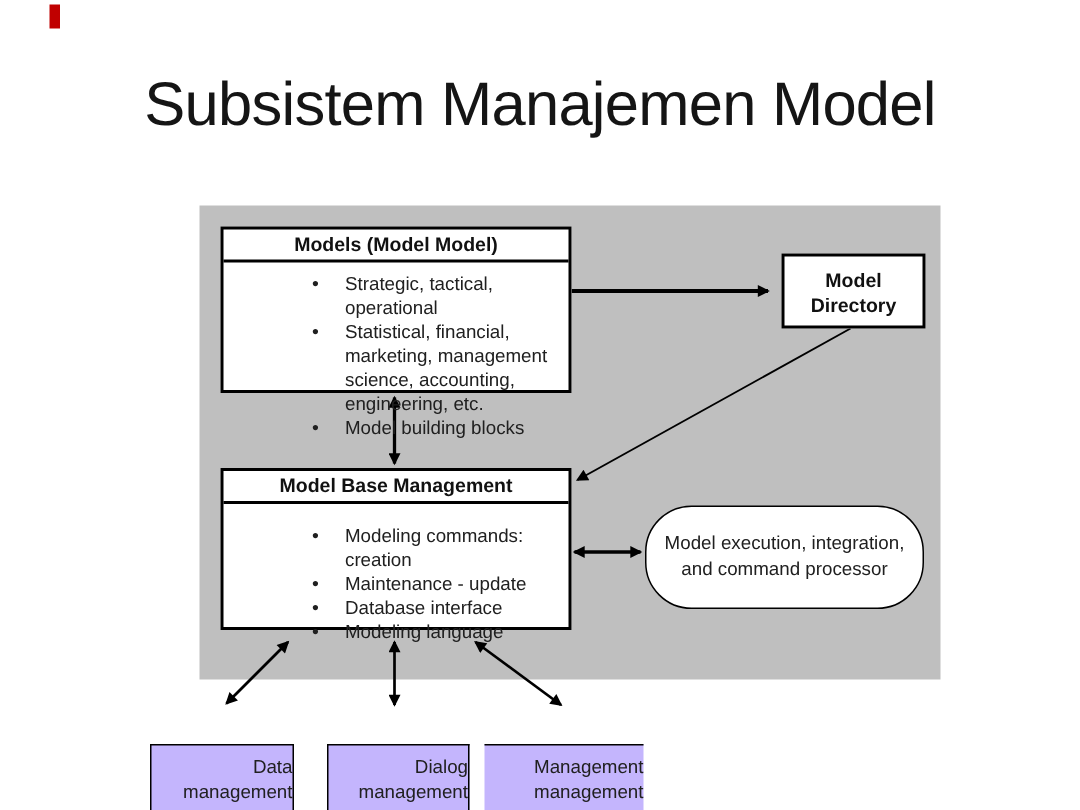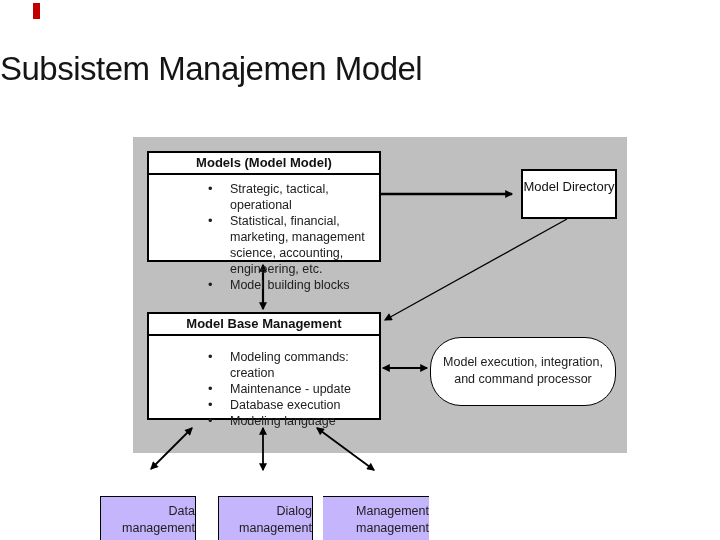--- a/index.html
+++ b/index.html
@@ -15,21 +15,22 @@
 
   .accent-bar {
     position: absolute; left: 33px; top: 3px;
     width: 7px; height: 16px;
     background: #c00000;
   }
 
   .slide-title {
     position: absolute; left: 0; right: 0; top: 46px;
     margin: 0;
-    font-size: 33px;
+    text-align: center;
+    font-size: 41px;
     font-weight: normal;
     line-height: 46px;
     color: #151515;
     letter-spacing: -0.5px;
     white-space: nowrap;
   }
 
   .gray-panel {
     position: absolute;
     left: 133px; top: 137px;
@@ -67,21 +68,21 @@
     left: 15px; top: 0;
     font-size: 13px;
   }
 
   .models-box { left: 147px; top: 151px; width: 234px; height: 111px; }
   .mbm-box    { left: 147px; top: 312px; width: 234px; height: 108px; }
   .mbm-box .bullets { padding-top: 13px; }
 
   .directory-box {
     left: 521px; top: 169px; width: 96px; height: 50px;
-    font-weight: normal; font-size: 13px;
+    font-weight: bold; font-size: 13px;
     text-align: center;
     padding-top: 7px;
     line-height: 17px;
     color: #111111;
   }
   .exec-box {
     left: 430px; top: 337px; width: 186px; height: 69px;
     border-width: 1.5px;
     text-align: center;
     padding: 16px 8px 0 8px;
@@ -152,21 +153,21 @@
     </div>
   </div>
 
   <div class="dbox directory-box">Model Directory</div>
 
   <div class="dbox mbm-box">
     <div class="box-header">Model Base Management</div>
     <div class="bullets">
       <div class="bullet-row">Modeling commands: creation</div>
       <div class="bullet-row">Maintenance - update</div>
-      <div class="bullet-row">Database execution</div>
+      <div class="bullet-row">Database interface</div>
       <div class="bullet-row">Modeling language</div>
     </div>
   </div>
 
   <div class="dbox exec-box">Model execution, integration, and command processor</div>
 
   <div class="bottom-box data-box">Data management</div>
   <div class="bottom-box dialog-box">Dialog management</div>
   <div class="bottom-box knowledge-box">Management management</div>
 

